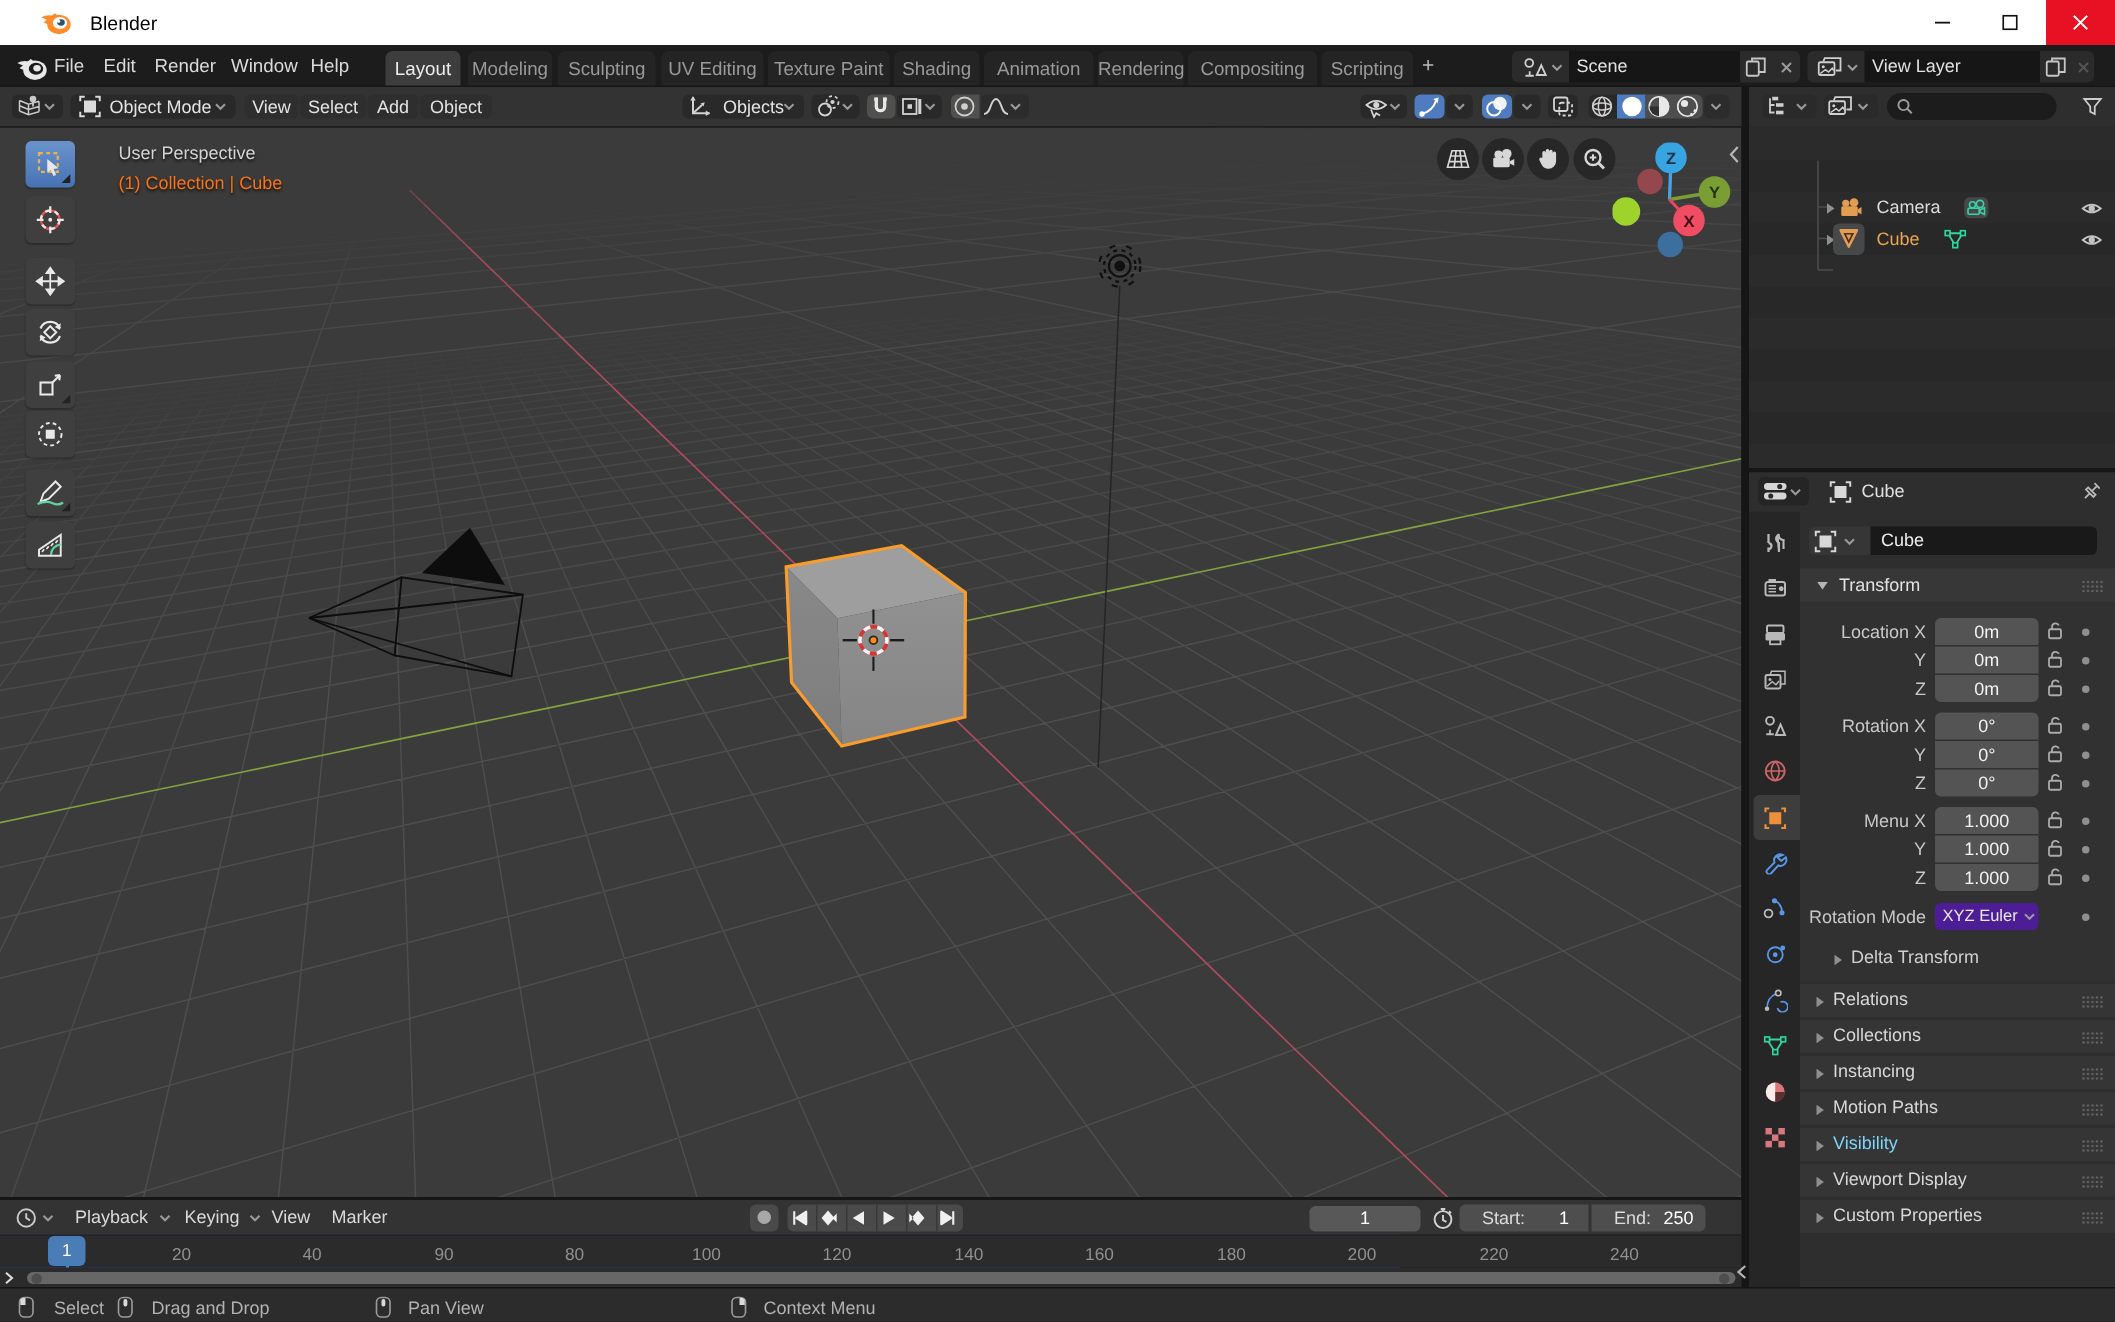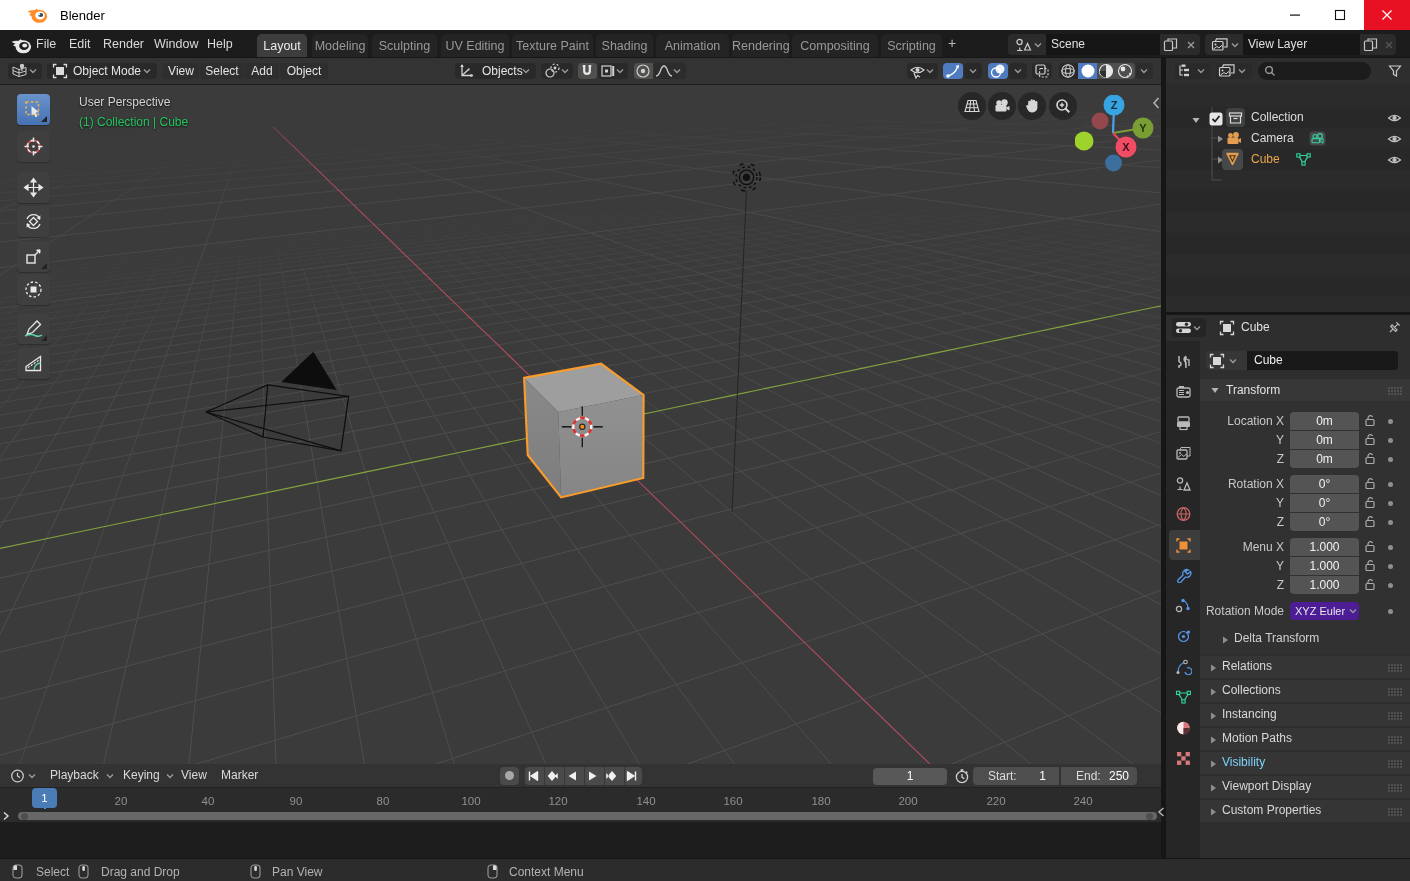--- a/index.html
+++ b/index.html
@@ -29,21 +29,21 @@
 #outliner{left:1166px;top:84px;width:244px;height:228px;background:#2b2b2b;color:#dcdcdc;font-size:12px;overflow:hidden}
 .orow{position:absolute;left:0;width:244px;height:21px;line-height:21px}
 
 #props{left:1166px;top:315px;width:244px;height:543px;background:#2e2e2e;color:#cccccc;font-size:12px}
 #ptabs{position:absolute;left:0;top:26px;width:34px;height:517px;background:#262626}
 .fld{position:absolute;left:124px;width:69px;height:18px;background:#545454;color:#f2f2f2;
  text-align:center;line-height:18px;font-size:12px}
 .plabel{position:absolute;width:118px;text-align:right;color:#c8c8c8;line-height:18px;font-size:12px}
 .phead{position:absolute;left:34px;width:210px;height:22px;background:#353535;color:#d8d8d8;line-height:22px}
 
-#tl{left:0;top:764px;width:933px;height:58px;background:#1d4ed8;font-size:12px}
+#tl{left:0;top:800px;width:933px;height:58px;background:#1d4ed8;font-size:12px}
 #tlh{position:absolute;left:0;top:0;width:1161px;height:23px;background:#333333;color:#d8d8d8;font-size:12px}
 .tnum{position:absolute;top:7px;color:#909090;font-size:11.5px;transform:translateX(-50%)}
 
 #status{left:0;top:858px;width:1410px;height:23px;background:#2c2c2c;color:#b2b2b2;font-size:12px;border-top:1px solid #151515}
 .sep{position:absolute;background:#161616}
 </style></head>
 <body>
 <div id="page">
 
 <div id="title" class="abs">
@@ -360,21 +360,21 @@
 <g>
 <line x1="582.3" y1="321.3" x2="582.3" y2="330.8" stroke="#1c1c1c" stroke-width="1.4"></line>
 <line x1="582.3" y1="352.8" x2="582.3" y2="362.3" stroke="#1c1c1c" stroke-width="1.4"></line>
 <line x1="561.8" y1="341.8" x2="571.3" y2="341.8" stroke="#1c1c1c" stroke-width="1.6"></line>
 <line x1="593.3" y1="341.8" x2="602.8" y2="341.8" stroke="#1c1c1c" stroke-width="1.6"></line>
 <circle cx="582.3" cy="341.8" r="9" fill="none" stroke="#e03131" stroke-width="2.4"></circle>
 <circle cx="582.3" cy="341.8" r="9" fill="none" stroke="#f5f5f5" stroke-width="2.4" stroke-dasharray="4.7 4.7" stroke-dashoffset="2.3"></circle>
 <circle cx="582.3" cy="341.8" r="2.6" fill="#ff8c1a" stroke="#2a2a2a" stroke-width="1.2"></circle>
 </g>
 </svg>
- <div id="vptext" class="abs">User Perspective<br><span style="color:#22c55e">(1) Collection | Cube</span></div>
+ <div id="vptext" class="abs">User Perspective<br><span style="color:#f97316">(1) Collection | Cube</span></div>
  <div class="tbtn act" style="top:9px">
         <svg class="abs" style="left:24px;top:22px" width="6" height="6">
           <path d="M6 0 L6 6 L0 6 Z" fill="#222"></path>
         </svg>
         <div class="abs" style="left:6px;top:5px"><svg width="21" height="21" viewBox="0 0 21 21">
             <rect x="3" y="3" width="12.5" height="12.5" fill="none" stroke="#f0b14d" stroke-width="1.5" stroke-dasharray="2.6 2.2"></rect>
             <path d="M8.5 7 L16 13.2 L12.7 13.6 L14.4 17.6 L12.6 18.3 L10.9 14.4 L8.5 16.2 Z" fill="#e8e8e8"></path>
           </svg></div>
       </div><div class="tbtn" style="top:46px">
         <div class="abs" style="left:6px;top:5px"><svg width="21" height="21" viewBox="0 0 21 21">
@@ -466,40 +466,20 @@
       <div class="abs" style="left:0;top:86px;width:244px;height:21px;background:#2b2b2b"></div>
       <div class="abs" style="left:0;top:107px;width:244px;height:21px;background:#282828"></div>
       <div class="abs" style="left:0;top:128px;width:244px;height:21px;background:#2b2b2b"></div>
       <div class="abs" style="left:0;top:149px;width:244px;height:21px;background:#282828"></div>
       <div class="abs" style="left:0;top:170px;width:244px;height:21px;background:#2b2b2b"></div>
       <div class="abs" style="left:0;top:191px;width:244px;height:21px;background:#282828"></div>
       <div class="abs" style="left:0;top:212px;width:244px;height:21px;background:#2b2b2b"></div>
       <svg class="abs" style="left:38px;top:23px" width="30" height="85" viewBox="0 0 30 85">
         <path d="M8 0 L8 73 M8 31 L18 31 M8 52 L18 52 M8 73 L18 73" stroke="#4e4e4e" stroke-width="1" fill="none"></path>
       </svg>
-<div class="orow" style="top:23px">
-        <svg class="abs" style="left:25px;top:8px" width="10" height="10" viewBox="0 0 10 10">
-          <path d="M1.5 3 L8.5 3 L5 8 Z" fill="#b5b5b5"></path>
-        </svg>
-        <svg class="abs" style="left:43px;top:5px" width="14" height="14" viewBox="0 0 14 14">
-<rect x="0.5" y="0.5" width="13" height="13" rx="2.5" fill="#e6e6e6"></rect>
-<path d="M3.5 7 L6 9.5 L10.5 4" fill="none" stroke="#222" stroke-width="1.8"></path>
-</svg>
- <div class="abs" style="left:60px;top:1px;width:19px;height:19px;background:#3f4040;border-radius:4px"></div>
-        <svg class="abs" style="left:62px;top:4px" width="15" height="14" viewBox="0 0 15 14">
-<rect x="1.5" y="2" width="12" height="3" fill="none" stroke="#dcdcdc" stroke-width="1.2"></rect>
-<path d="M2.5 5 L2.5 12 L12.5 12 L12.5 5" fill="none" stroke="#dcdcdc" stroke-width="1.2"></path>
-<path d="M5.5 7.5 L9.5 7.5" stroke="#dcdcdc" stroke-width="1.2"></path>
-</svg>
-        <span class="abs" style="left:85px">Collection</span>
-        <svg class="abs" style="left:221px;top:5px" width="15" height="12" viewBox="0 0 15 12">
-<path d="M1.5 6 Q7.5 0.8 13.5 6 Q7.5 11.2 1.5 6 Z" fill="none" stroke="#c2c2c2" stroke-width="1.2"></path>
-<circle cx="7.5" cy="6" r="2.1" fill="#c2c2c2"></circle>
-</svg>
-      </div>
 <div class="orow" style="top:44px">
         <svg class="abs" style="left:49px;top:6px" width="10" height="10" viewBox="0 0 10 10">
           <path d="M3 1.5 L8 5 L3 8.5 Z" fill="#8f8f8f"></path>
         </svg>
         <svg class="abs" style="left:60px;top:4px" width="16" height="14" viewBox="0 0 16 14">
 <circle cx="4.5" cy="3.5" r="2.4" fill="#e39d50"></circle>
           <circle cx="10" cy="3" r="2.9" fill="#e39d50"></circle>
 <rect x="1.5" y="5.5" width="11" height="6.5" rx="1" fill="#e39d50"></rect>
 <path d="M12.5 7.5 L15 6 L15 11 L12.5 9.5 Z" fill="#e39d50"></path>
 </svg>

